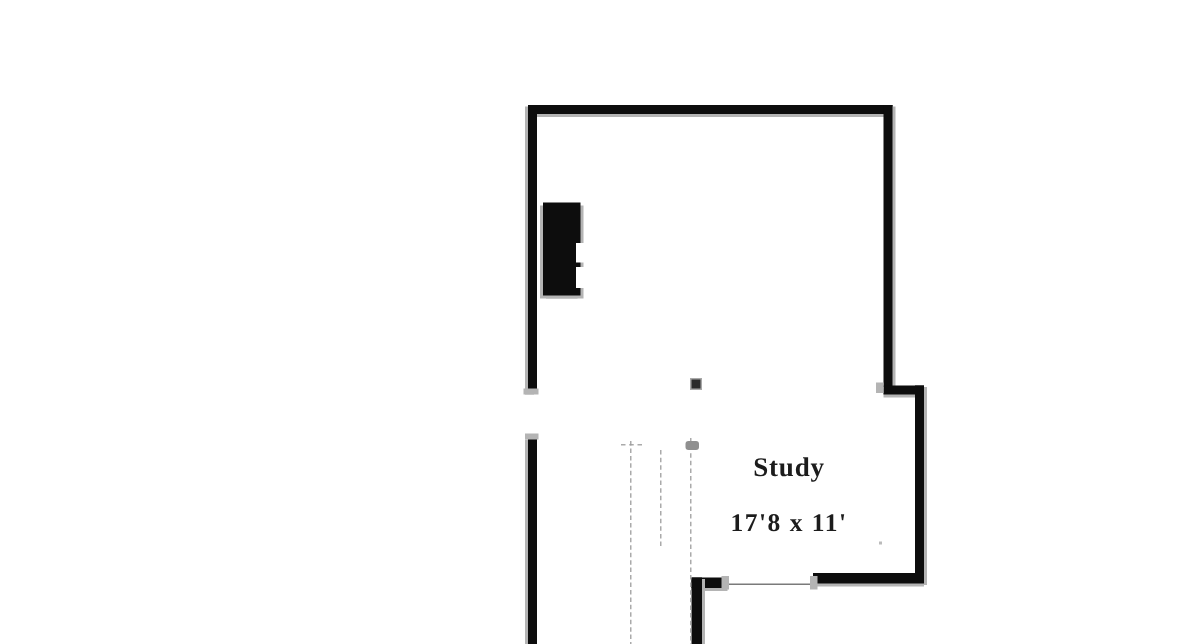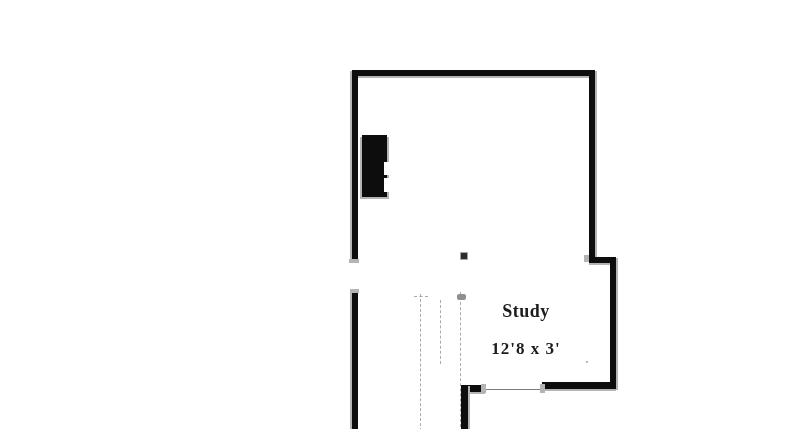--- a/index.html
+++ b/index.html
@@ -77,16 +77,16 @@
   <div class="dash-v" style="left:376px; top:236px; height:64px;"></div>
   <div class="dash-v" style="left:396px; top:228px; height:140px;"></div>
   <div class="dash-h" style="left:350px; top:232px; width:14px;"></div>
 
   <div class="dot-marker"></div>
   <div class="smudge"></div>
   <div class="speck"></div>
 
   <div class="room-label-block">
     <div class="room-name">Study</div>
-    <div class="room-dims">12'8 x 3'</div>
+    <div class="room-dims">17'8 x 11'</div>
   </div>
 
 </div>
 
 </body></html>

